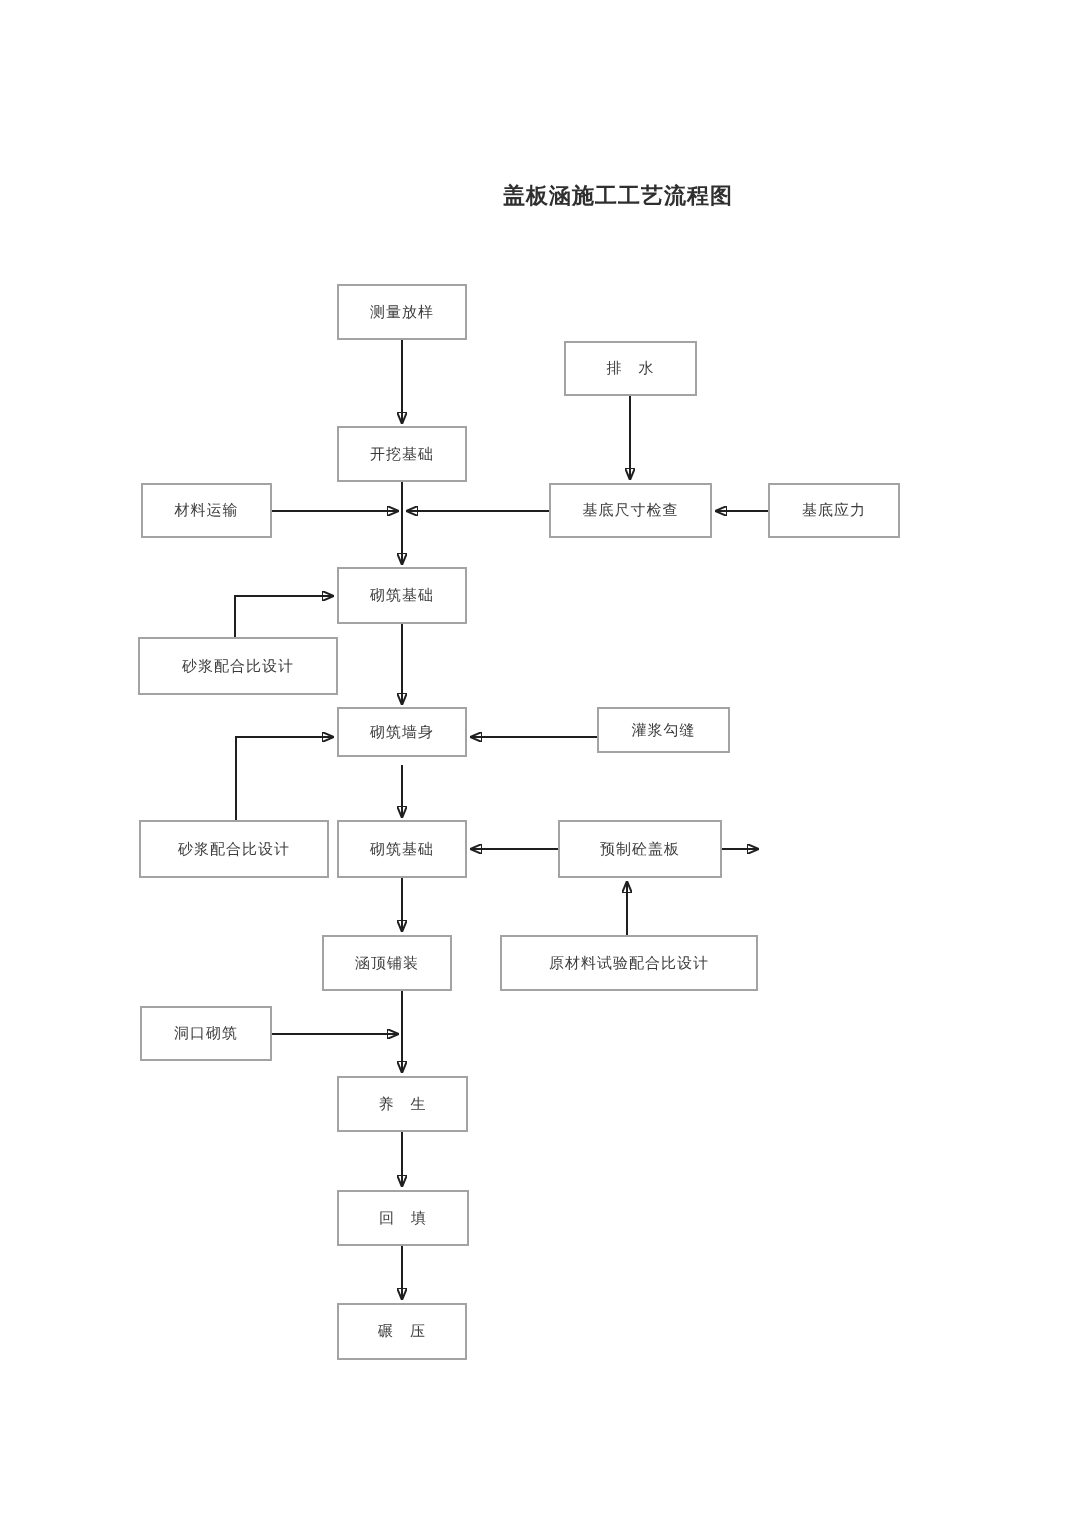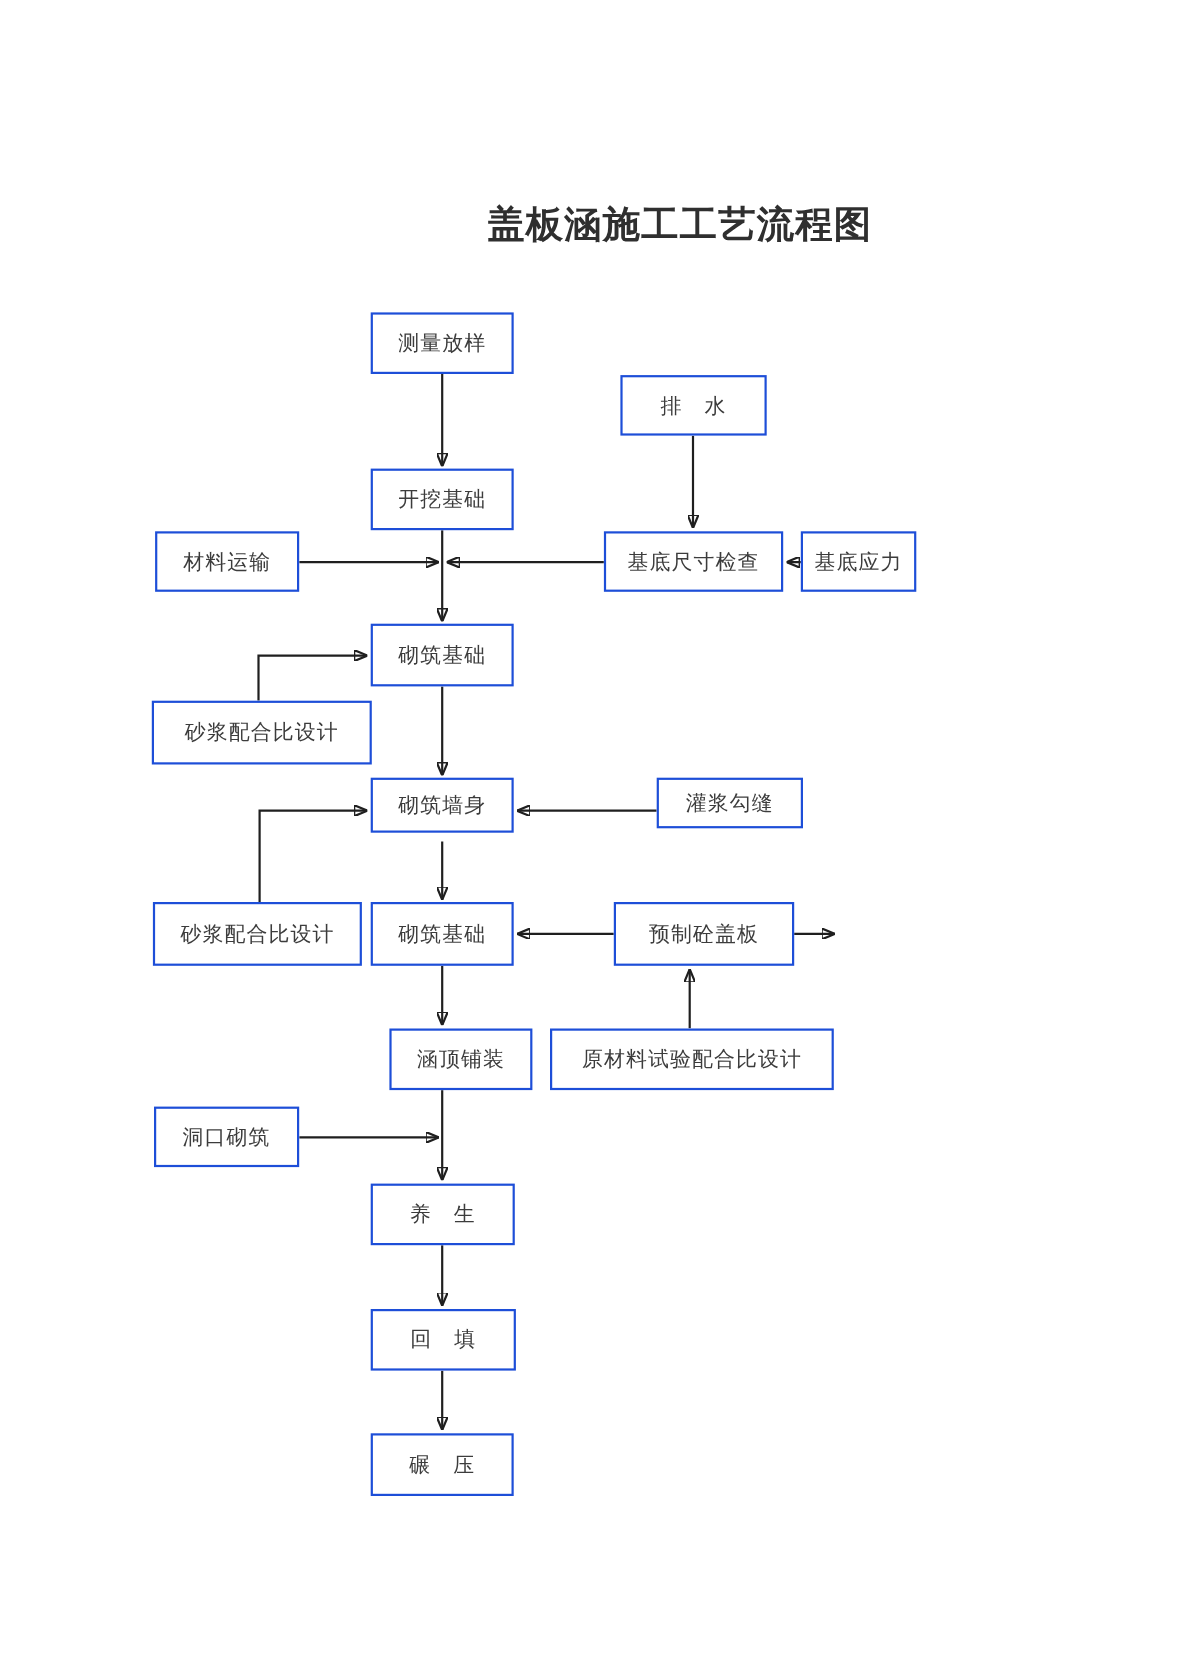--- a/index.html
+++ b/index.html
@@ -10,47 +10,47 @@
     background: #ffffff;
     font-family: "Liberation Serif", "DejaVu Serif", serif;
     overflow: hidden;
   }
   .title {
     position: absolute;
     top: 181px;
     left: 618px;
     transform: translateX(-50%);
     margin: 0;
-    font-size: 34px;
+    font-size: 22px;
     font-weight: 600;
     color: #2f2f2f;
     letter-spacing: 1px;
     white-space: nowrap;
   }
   .edges {
     position: absolute;
     left: 0;
     top: 0;
     width: 1080px;
     height: 1527px;
   }
   .edges path {
     fill: none;
     stroke: #1f1f1f;
     stroke-width: 2;
   }
   .node {
     position: absolute;
     box-sizing: border-box;
-    border: 2px solid #1d4ed8;
+    border: 2px solid #a3a3a3;
     background: #ffffff;
     display: flex;
     align-items: center;
     justify-content: center;
-    font-size: 19px;
+    font-size: 15px;
     color: #3c3c3c;
     letter-spacing: 1px;
     white-space: nowrap;
     text-align: center;
   }
 </style>
 </head>
 <body>
 
 <div class="page">
@@ -87,38 +87,38 @@
   <div class="node" style="left:337px; top:284px; width:130px; height:56px">测量放样</div>
 
   <div class="node" style="left:337px; top:426px; width:130px; height:56px">开挖基础</div>
 
   <div class="node" style="left:564px; top:341px; width:133px; height:55px">排　水</div>
 
   <div class="node" style="left:141px; top:483px; width:131px; height:55px">材料运输</div>
 
   <div class="node" style="left:549px; top:483px; width:163px; height:55px">基底尺寸检查</div>
 
-  <div class="node" style="left:728px; top:483px; width:105px; height:55px">基底应力</div>
+  <div class="node" style="left:768px; top:483px; width:132px; height:55px">基底应力</div>
 
   <div class="node" style="left:337px; top:567px; width:130px; height:57px">砌筑基础</div>
 
   <div class="node" style="left:138px; top:637px; width:200px; height:58px">砂浆配合比设计</div>
 
   <div class="node" style="left:337px; top:707px; width:130px; height:50px">砌筑墙身</div>
 
   <div class="node" style="left:597px; top:707px; width:133px; height:46px">灌浆勾缝</div>
 
   <div class="node" style="left:139px; top:820px; width:190px; height:58px">砂浆配合比设计</div>
 
   <div class="node" style="left:337px; top:820px; width:130px; height:58px">砌筑基础</div>
 
   <div class="node" style="left:558px; top:820px; width:164px; height:58px">预制砼盖板</div>
 
 
-  <div class="node" style="left:354px; top:935px; width:130px; height:56px">涵顶铺装</div>
+  <div class="node" style="left:322px; top:935px; width:130px; height:56px">涵顶铺装</div>
 
   <div class="node" style="left:500px; top:935px; width:258px; height:56px">原材料试验配合比设计</div>
 
   <div class="node" style="left:140px; top:1006px; width:132px; height:55px">洞口砌筑</div>
 
   <div class="node" style="left:337px; top:1076px; width:131px; height:56px">养　生</div>
 
   <div class="node" style="left:337px; top:1190px; width:132px; height:56px">回　填</div>
 
   <div class="node" style="left:337px; top:1303px; width:130px; height:57px">碾　压</div>

